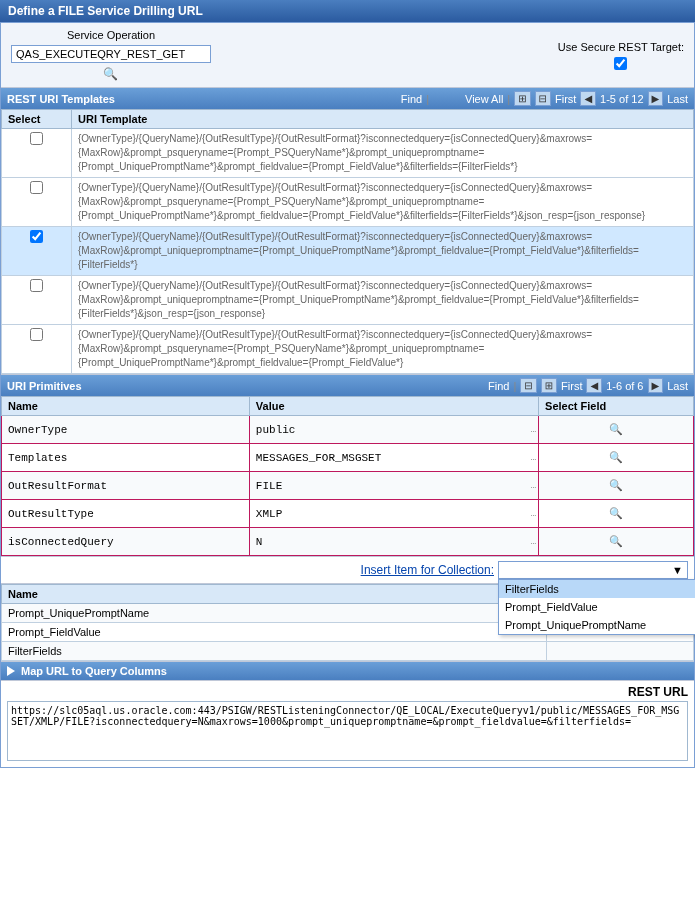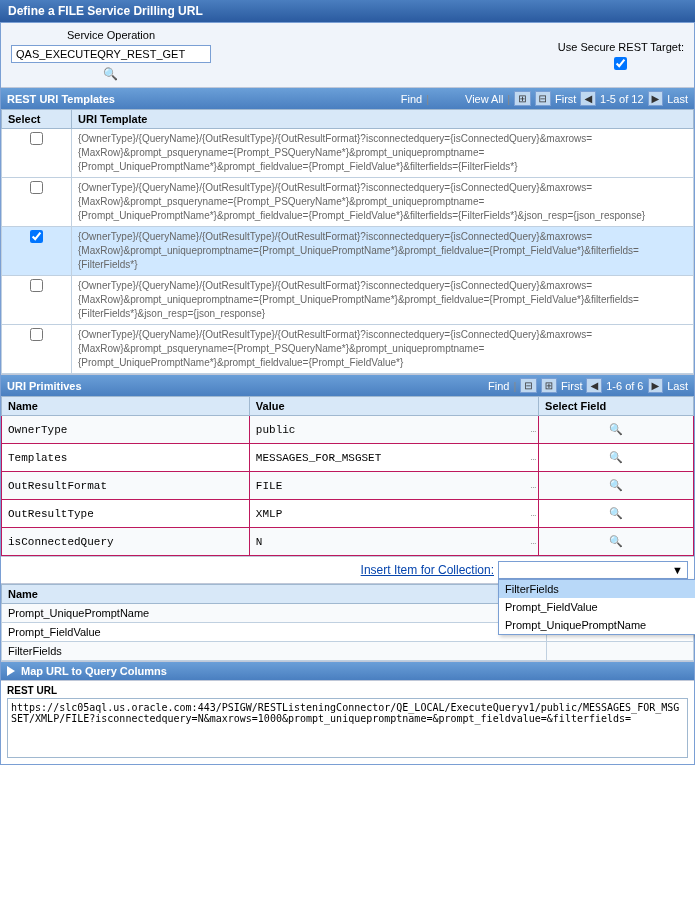--- a/index.html
+++ b/index.html
@@ -300,23 +300,24 @@
       border-bottom: 5px solid transparent;
       border-left: 8px solid white;
       margin-right: 6px;
     }
 
     .rest-url-section {
       padding: 4px 6px;
     }
 
     .rest-url-label {
-      font-size: 10px;
+      font-size: 12px;
       font-weight: bold;
       margin-bottom: 2px;
+      text-align: right;
     }
 
     .rest-url-textarea {
       width: 100%;
       height: 60px;
       font-size: 10px;
       border: 1px solid #a0b8d0;
       padding: 3px;
       resize: none;
       background: #fff;

